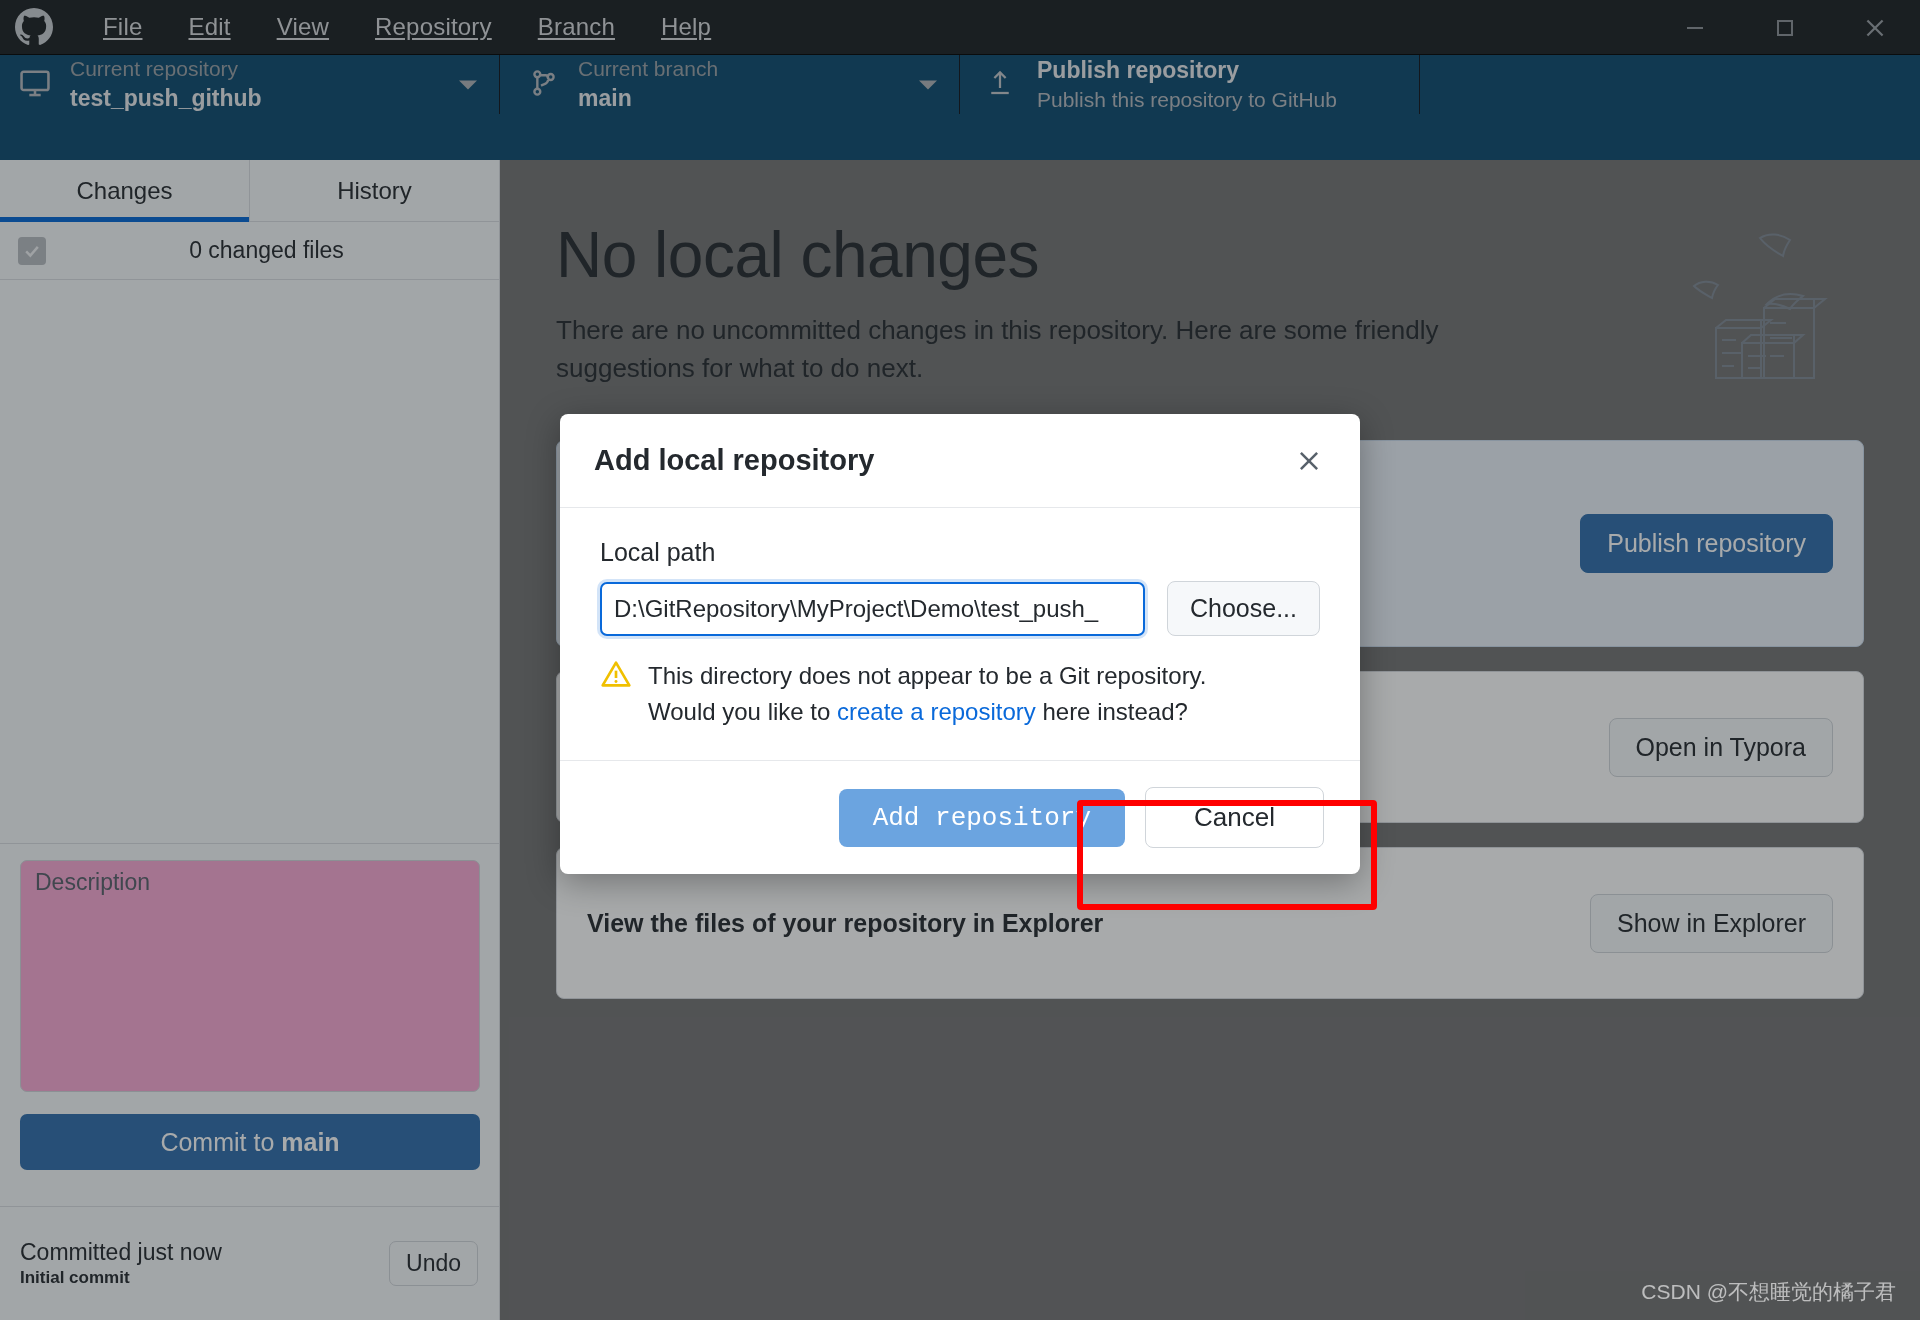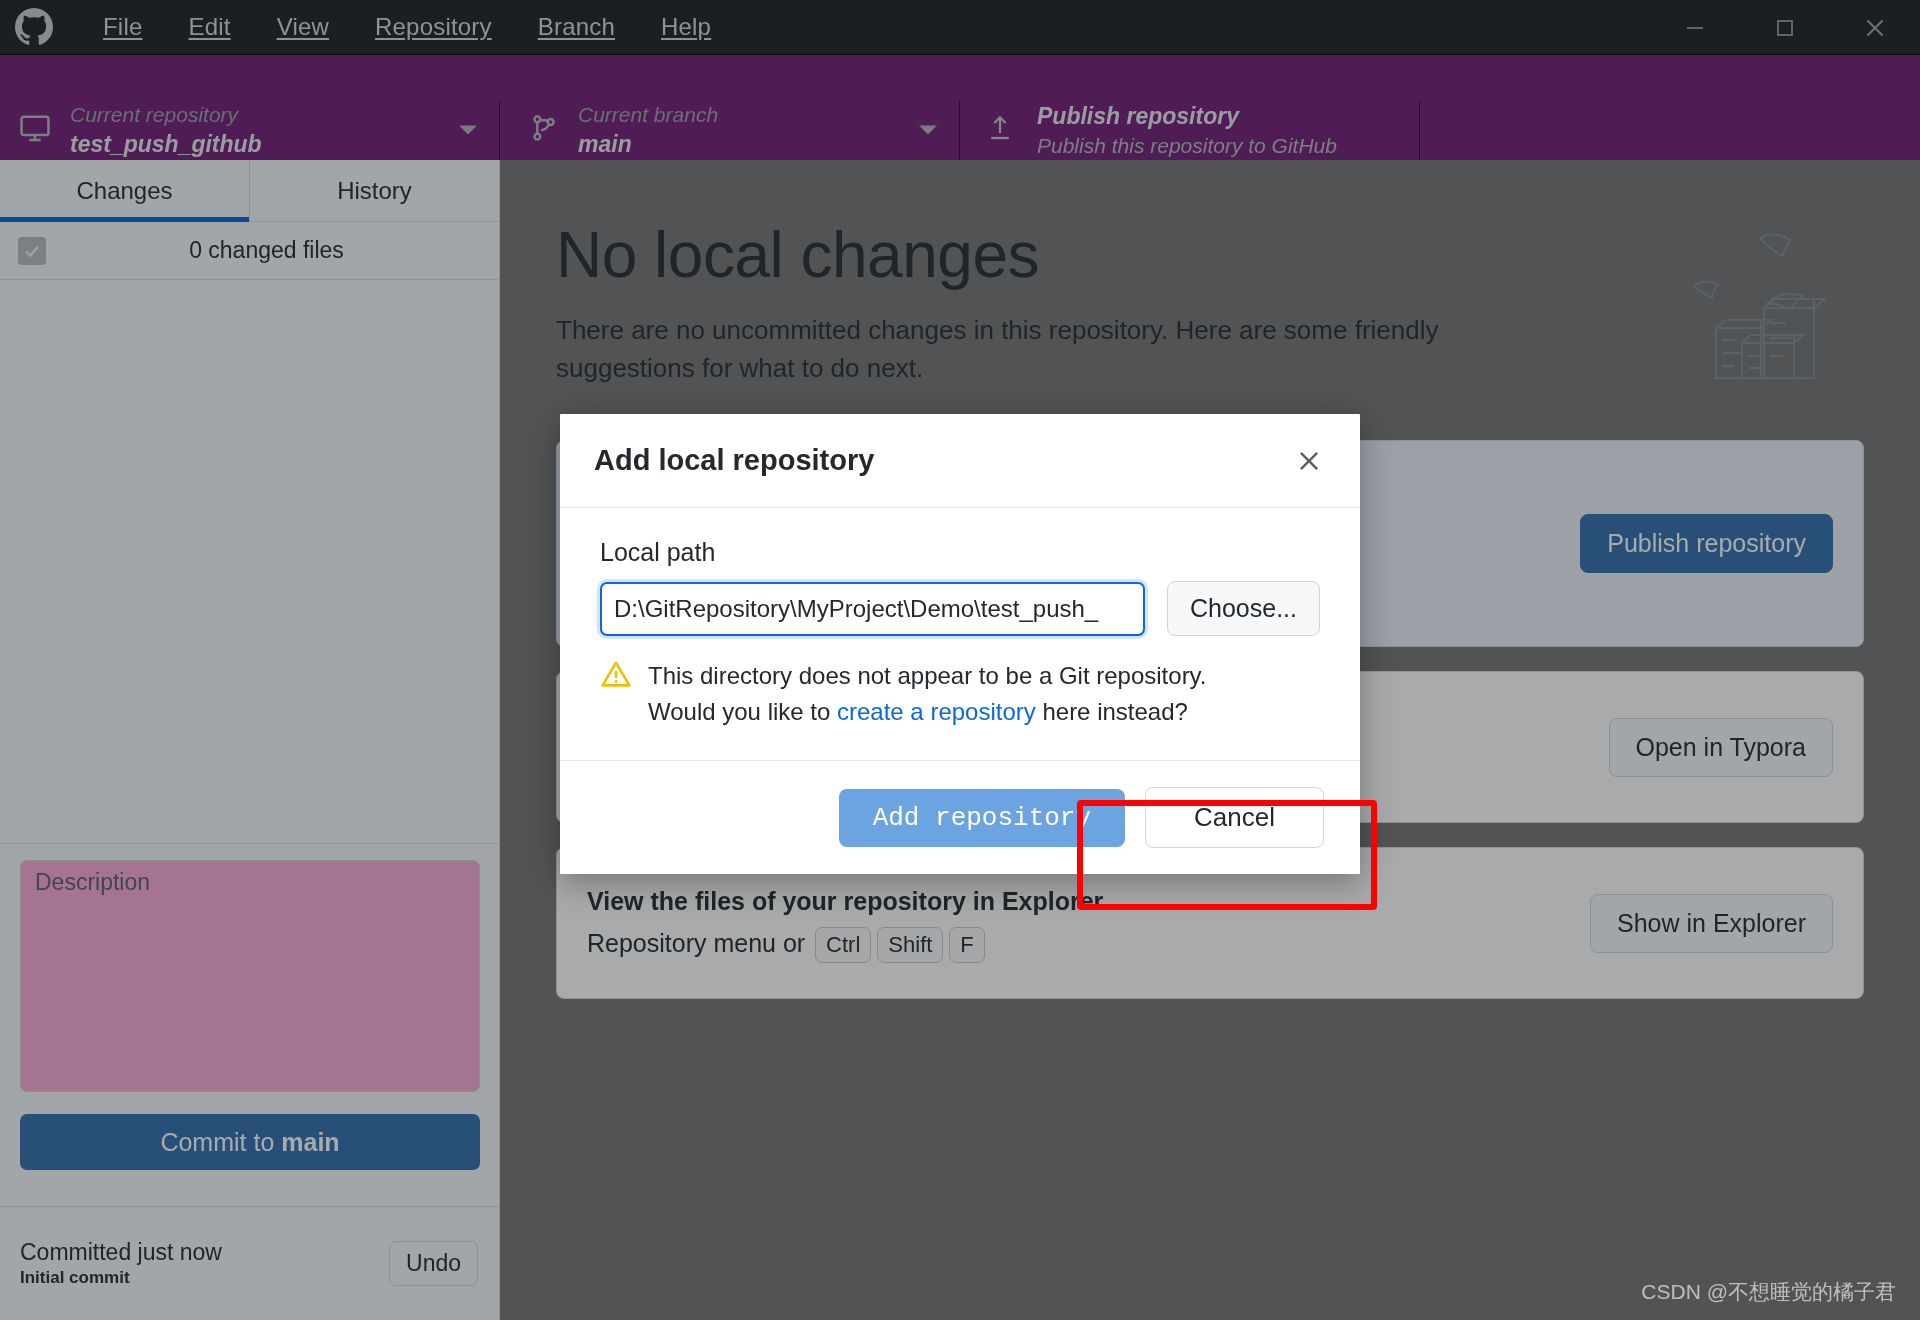--- a/index.html
+++ b/index.html
@@ -24,21 +24,21 @@
     padding: 2px 4px; cursor: default; white-space: nowrap;
   }
   .menu-item u { text-decoration: underline; text-underline-offset: 3px; }
   .wincontrols { position: absolute; right: 0; top: 0; height: 55px; display: flex; }
   .wc { width: 90px; height: 55px; display: flex; align-items: center; justify-content: center; }
   .wc svg { display: block; }
 
   
   .toolbar {
     position: absolute; top: 55px; left: 0; width: 1920px; height: 105px;
-    background: #701a75; display: flex; align-items: flex-end; font-style: italic;
+    background: #0c4a6e; display: flex; align-items: flex-start;
   }
   .tb-repo {
     width: 500px; display: flex; align-items: center; gap: 18px;
     padding: 0 20px 0 18px; border-right: 1px solid #10131a; position: relative;
   }
   .tb-branch {
     width: 460px; display: flex; align-items: center; gap: 18px;
     padding: 0 20px 0 28px; border-right: 1px solid #10131a; position: relative;
   }
   .tb-publish {
@@ -172,21 +172,21 @@
   .card-btn.primary { background: #2f6dab; border-color: #2f6dab; color: #fff; }
   .kbd {
     display: inline-block; border: 1px solid #c6cbd1; border-radius: 7px;
     background: #fafbfc; padding: 2px 10px; font-size: 22px; color: #24292e;
     margin: 0 3px; line-height: 1.35;
   }
 
   
   .modal {
     position: absolute; left: 560px; top: 414px; width: 800px;
-    background: #ffffff; border-radius: 1px; z-index: 60;
+    background: #ffffff; border-radius: 8px; z-index: 60;
     box-shadow: 0 8px 34px rgba(0,0,0,.32);
   }
   .modal-head {
     height: 94px; display: flex; align-items: center; padding: 0 34px;
     border-bottom: 1px solid #e6e8eb;
   }
   .modal-title { flex: 1; font-size: 29px; font-weight: bold; color: #24292e; }
   .modal-close { width: 34px; height: 34px; cursor: pointer; display: flex; align-items: center; justify-content: center; }
   .modal-body { padding: 30px 40px 30px 40px; }
   .field-label { font-size: 25px; color: #24292e; margin-bottom: 14px; }
@@ -401,24 +401,20 @@
                 <span>Select your editor in Options</span>
                 <span class="kbd">Ctrl</span><span class="kbd">Shift</span><span class="kbd">A</span>
               </div>
             </div>
             <button class="card-btn">Open in Typora</button>
           </div>
 
           <div class="card">
             <div class="card-text">
               <div class="card-title">View the files of your repository in Explorer</div>
-              <div class="card-desc">
-                <span>Repository menu or</span>
-                <span class="kbd">Ctrl</span><span class="kbd">Shift</span><span class="kbd">F</span>
-              </div>
             </div>
             <button class="card-btn">Show in Explorer</button>
           </div>
 
         </div>
       </div>
     </div>
   </div>
 
   <div class="dim"></div>

